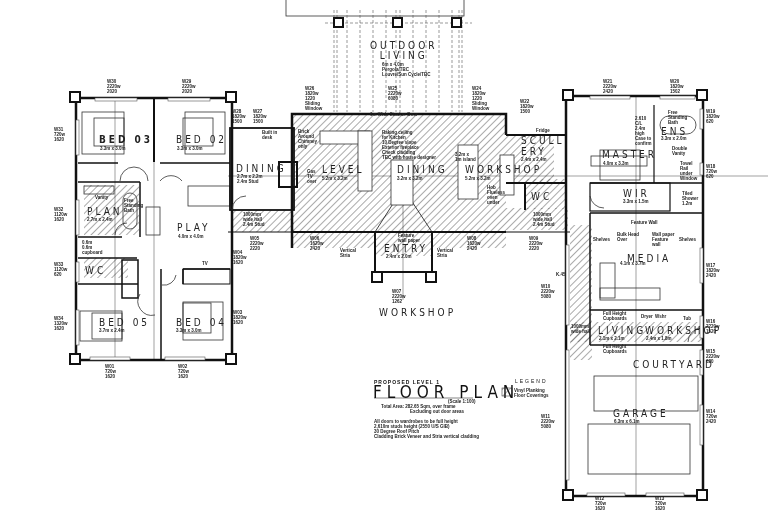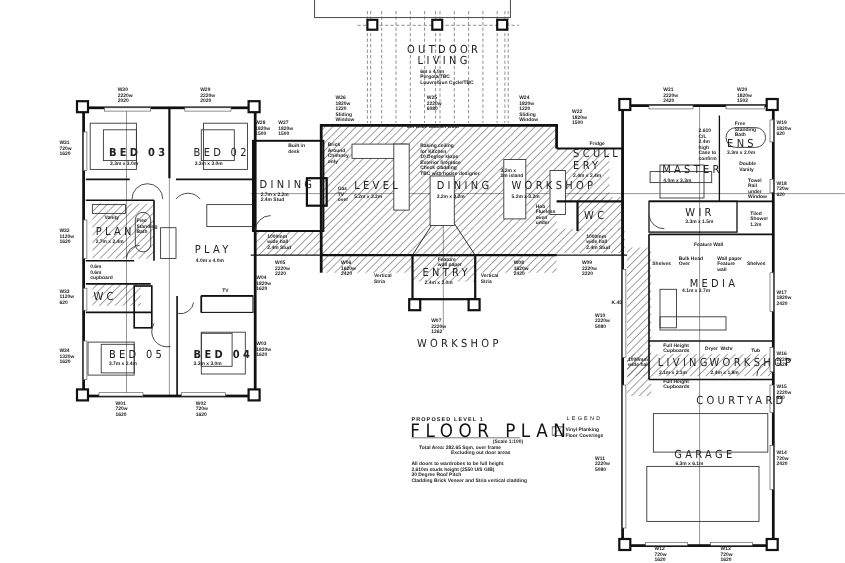--- a/index.html
+++ b/index.html
@@ -238,21 +238,21 @@
 <div class="lbl" style="left:598px;top:326px;">LIVING</div>
 <div class="dim" style="left:599px;top:337px;">2.1m x 2.1m</div>
 <div class="lbl" style="left:645px;top:326px;">WORKSHOP</div>
 <div class="dim" style="left:646px;top:337px;">2.4m x 1.8m</div>
 <div class="lbl" style="left:633px;top:360px;">COURTYARD</div>
 <div class="lbl" style="left:613px;top:409px;">GARAGE</div>
 <div class="dim" style="left:614px;top:420px;">6.3m x 6.1m</div>
 
 <div class="lbl" style="left:99px;top:318px;">BED 05</div>
 <div class="dim" style="left:99px;top:329px;">3.7m x 2.4m</div>
-<div class="lbl" style="left:176px;top:318px;font-weight:bold;">BED 04</div>
+<div class="lbl" style="left:176px;top:318px;">BED 04</div>
 <div class="dim" style="left:176px;top:329px;">3.3m x 3.0m</div>
 
 <div class="win" style="left:107px;top:80px;">W30
 2220w
 2020</div>
 <div class="win" style="left:182px;top:80px;">W29
 2220w
 2020</div>
 <div class="win" style="left:232px;top:110px;">W28
 1820w

